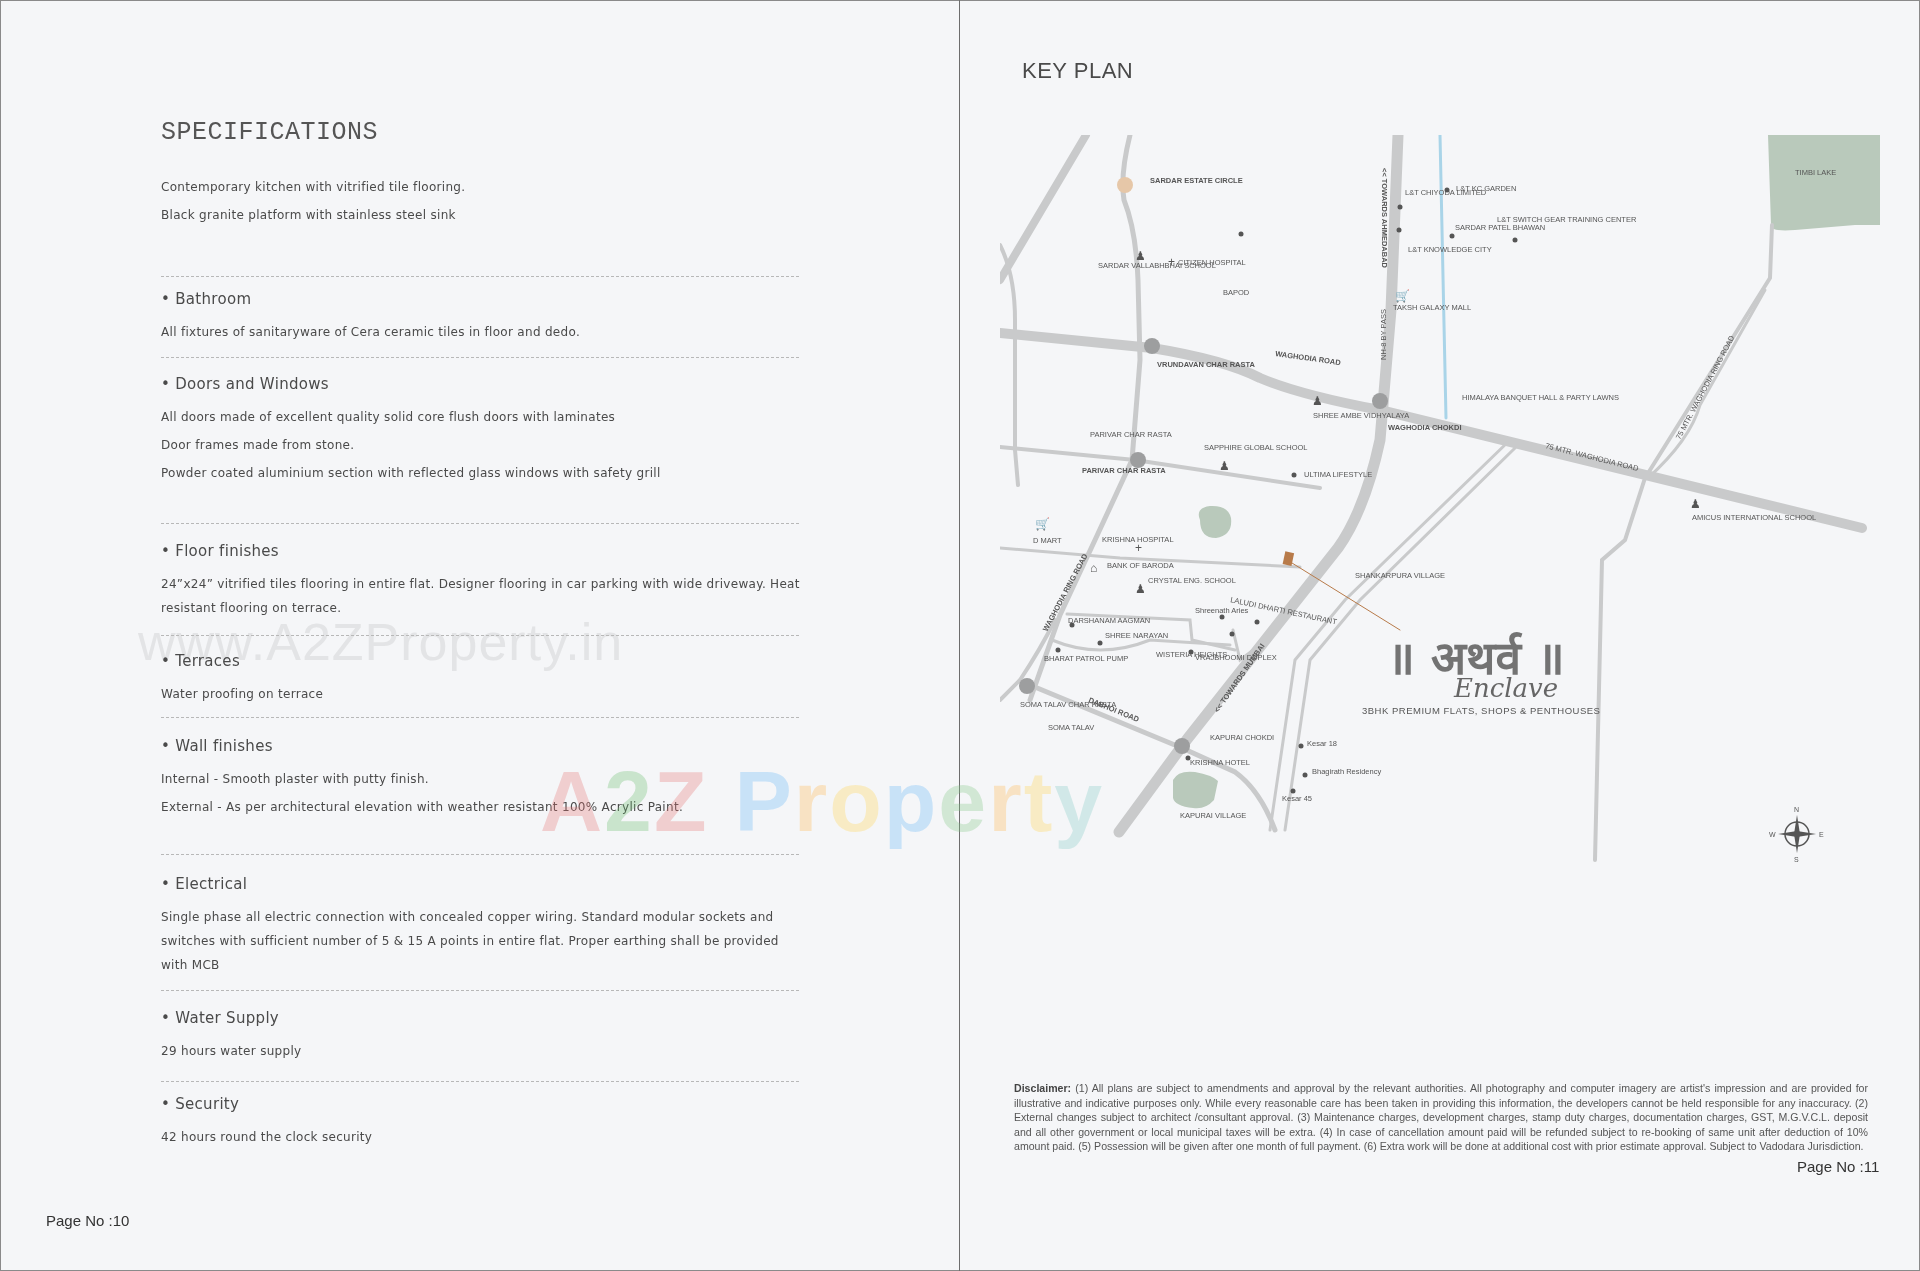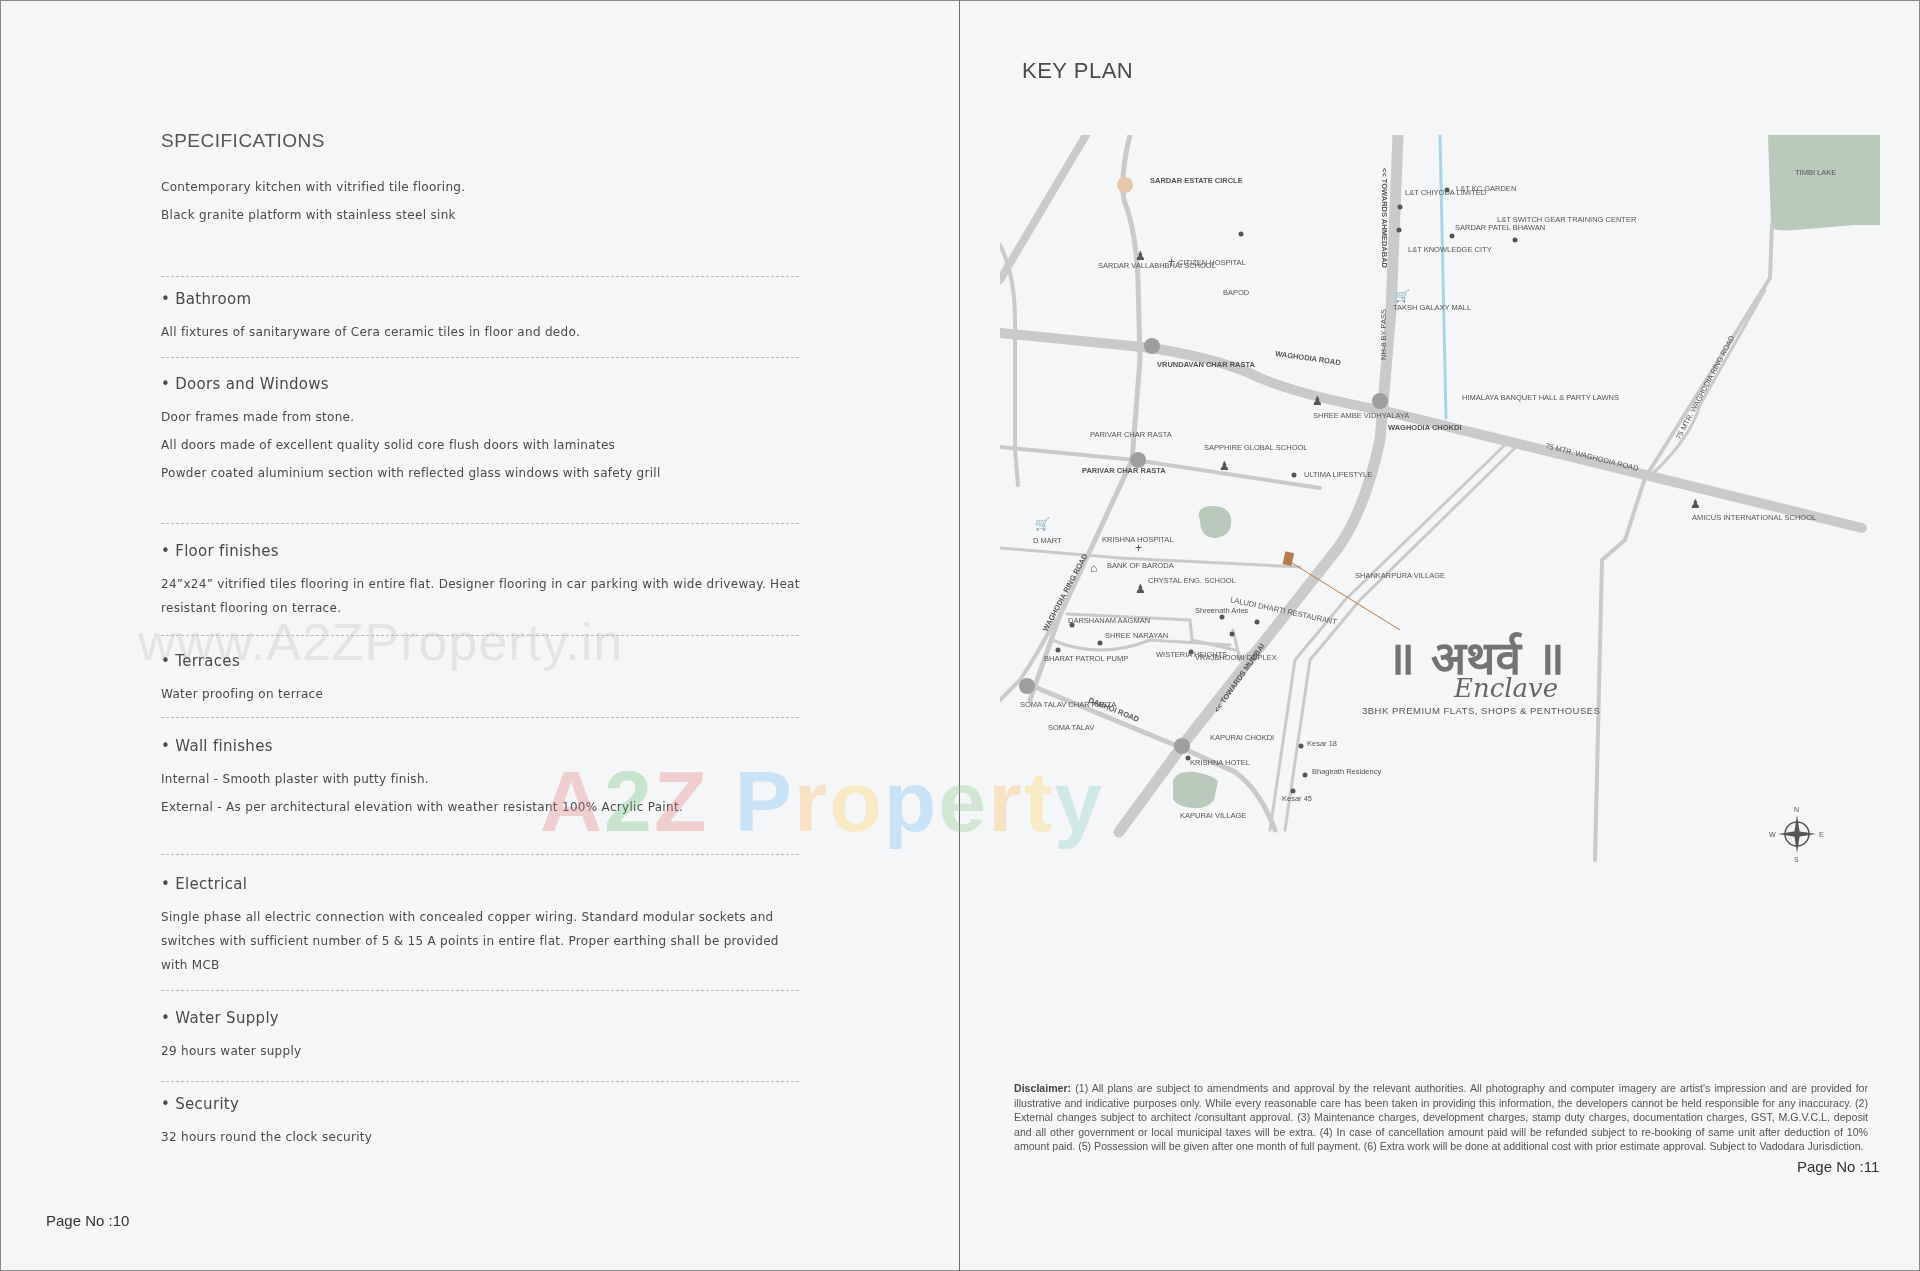--- a/index.html
+++ b/index.html
@@ -1,21 +1,21 @@
 <!DOCTYPE html>
 <html><head>
 <meta charset="utf-8">
 <style>
   html,body{margin:0;padding:0;}
   body{width:1920px;height:1271px;background:#f5f6f8;position:relative;overflow:hidden;font-family:"DejaVu Sans",sans-serif;color:#4a4a4a;}
   .frame{position:absolute;left:0;top:0;width:1918px;height:1269px;border:1px solid #8a8a8a;}
   .page{position:absolute;top:0;height:1271px;}
   .page-left{left:0;width:959px;}
   .spine{position:absolute;left:959px;top:0;width:1px;height:1271px;background:#6d6d6d;}
-  .spec-title{position:absolute;left:161px;top:118px;font-size:19px;letter-spacing:0.5px;color:#555;font-family:Liberation Sans, sans-serif;margin-top:12px;}
+  .spec-title{position:absolute;left:161px;top:118px;font-size:25px;letter-spacing:0.5px;color:#555;font-family:Liberation Mono, monospace;}
   .spec-block{position:absolute;left:161px;width:640px;}
   .spec-head{font-size:15px;color:#4a4a4a;margin:0 0 12px 0;letter-spacing:0.3px;}
   .spec-line{font-size:12px;color:#4a4a4a;line-height:24px;margin:0 0 4px 0;letter-spacing:0.3px;}
   .dash{position:absolute;left:161px;width:638px;height:0;border-top:1.5px dashed #b8b8b8;}
   .page-no{position:absolute;font-family:"Liberation Sans",sans-serif;font-size:15px;color:#333;}
   .watermark-url{position:absolute;left:138px;top:612px;font-family:"Liberation Sans",sans-serif;font-size:52px;color:rgba(120,120,120,0.14);letter-spacing:1px;}
   .watermark-logo{position:absolute;left:540px;top:752px;font-family:"Liberation Sans",sans-serif;font-size:86px;font-weight:bold;letter-spacing:2px;opacity:0.3;white-space:nowrap;}
   .key-title{position:absolute;left:1022px;top:58px;font-size:22px;color:#4a4a4a;font-family:"Liberation Sans",sans-serif;letter-spacing:0.5px;}
   .map{position:absolute;left:1000px;top:135px;width:880px;height:730px;}
   .map text{font-family:"Liberation Sans",sans-serif;}
@@ -43,22 +43,22 @@
   <div class="dash" style="top:276px"></div>
 
   <div class="spec-block" style="top:290px">
     <div class="spec-head">• Bathroom</div>
     <div class="spec-line">All fixtures of sanitaryware of Cera ceramic tiles in floor and dedo.</div>
   </div>
   <div class="dash" style="top:357px"></div>
 
   <div class="spec-block" style="top:375px">
     <div class="spec-head">• Doors and Windows</div>
+    <div class="spec-line">All doors made of excellent quality solid core flush doors with laminates</div>
     <div class="spec-line">Door frames made from stone.</div>
-    <div class="spec-line">All doors made of excellent quality solid core flush doors with laminates</div>
     <div class="spec-line">Powder coated aluminium section with reflected glass windows with safety grill</div>
   </div>
   <div class="dash" style="top:523px"></div>
 
   <div class="spec-block" style="top:542px">
     <div class="spec-head">• Floor finishes</div>
     <div class="spec-line">24”x24” vitrified tiles flooring in entire flat. Designer flooring in car parking with wide driveway. Heat resistant flooring on terrace.</div>
   </div>
   <div class="dash" style="top:635px"></div>
 
@@ -82,21 +82,21 @@
   <div class="dash" style="top:990px"></div>
 
   <div class="spec-block" style="top:1009px">
     <div class="spec-head">• Water Supply</div>
     <div class="spec-line">29 hours water supply</div>
   </div>
   <div class="dash" style="top:1081px"></div>
 
   <div class="spec-block" style="top:1095px">
     <div class="spec-head">• Security</div>
-    <div class="spec-line">32 hours round the clock security</div>
+    <div class="spec-line">42 hours round the clock security</div>
   </div>
 
   <div class="page-no" style="left:46px;top:1212px">Page No :10</div>
 </div>
 
 <div class="spine"></div>
 
 <div class="key-title">KEY PLAN</div>
 
 <svg class="map" viewBox="1000 135 880 730" width="880" height="730">

